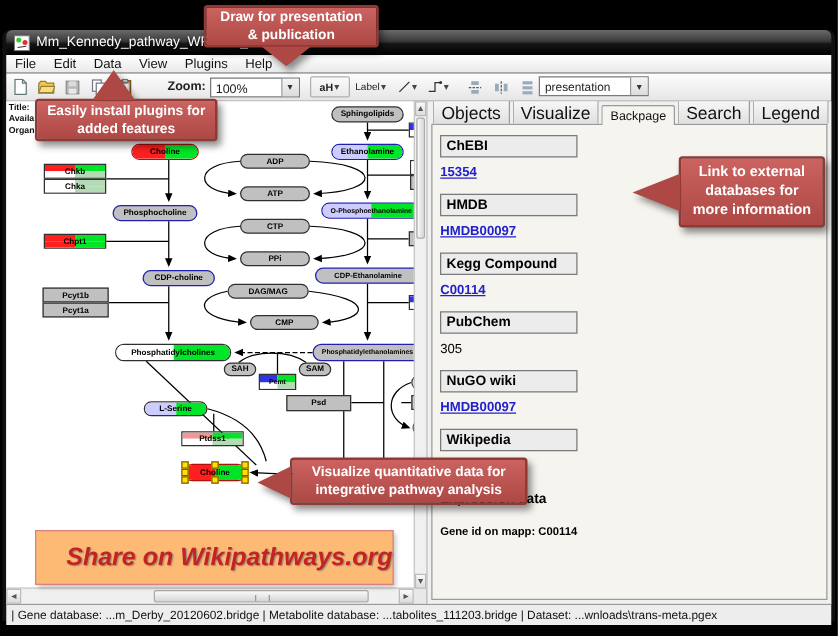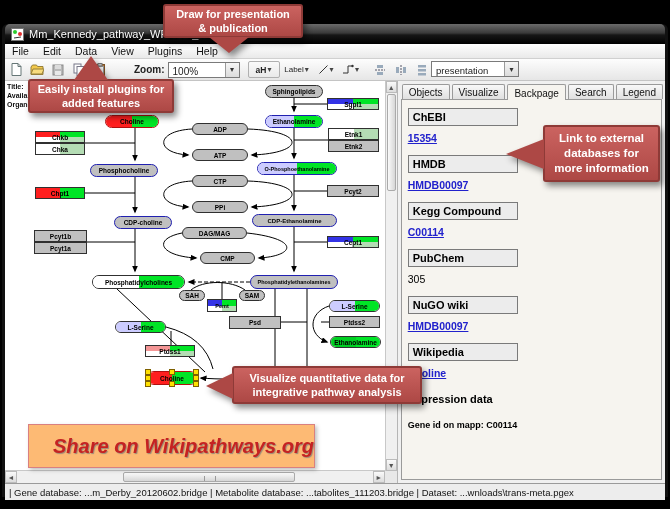--- a/index.html
+++ b/index.html
@@ -58,21 +58,21 @@
   .hs-arrow{position:absolute;top:0;bottom:0;width:12px;display:flex;align-items:center;justify-content:center;
             font-size:7px;color:#555;background:linear-gradient(#fafafa,#dcdcdc);border:1px solid #bbb;box-sizing:border-box;}
   .hs-thumb{position:absolute;top:1px;bottom:1px;left:118px;width:170px;
             background:linear-gradient(#fafafa,#d6d6d6);border:1px solid #aaa;border-radius:2px;}
   .grip{position:absolute;left:50%;top:3px;width:10px;height:5px;margin-left:-5px;
         border-left:1px solid #999;border-right:1px solid #999;}
 
   
   .panel{flex:1;background:#f0f0f0;display:flex;flex-direction:column;border-left:1px solid #b5b5b5;}
   .tabs{display:flex;align-items:flex-end;height:17px;padding:1px 0 0 4px;}
-  .tab{padding:2px 6px 1px;font-size:10px;color:#111;background:linear-gradient(#f8f8f8,#e0e0e0);
+  .tab{padding:2px 6px 1px;font-size:14px;color:#111;background:linear-gradient(#f8f8f8,#e0e0e0);
        border:1px solid #9a9a9a;border-bottom:none;border-radius:2px 2px 0 0;margin-right:2px;white-space:nowrap;}
   .tab.active{background:#f6f4ef;font-size:10px;padding-top:3px;position:relative;top:1px;}
   .panel-content{flex:1;margin:0 3px 3px 3px;background:#f6f4ef;border:1px solid #9a9a9a;
                  padding:2px 6px;overflow:hidden;font-size:10.5px;}
   .sec-header{width:110px;box-sizing:border-box;border:1px solid #7a7a7a;background:#ececec;
               font-weight:bold;font-size:11px;color:#000;padding:2px 4px;margin-top:11px;}
   .sec-header:first-child{margin-top:6px;}
   .sec-link{display:inline-block;margin-top:6px;color:#2121cc;font-weight:bold;font-size:10.5px;
             }
   .sec-value{margin-top:6px;color:#000;font-size:10.5px;}

